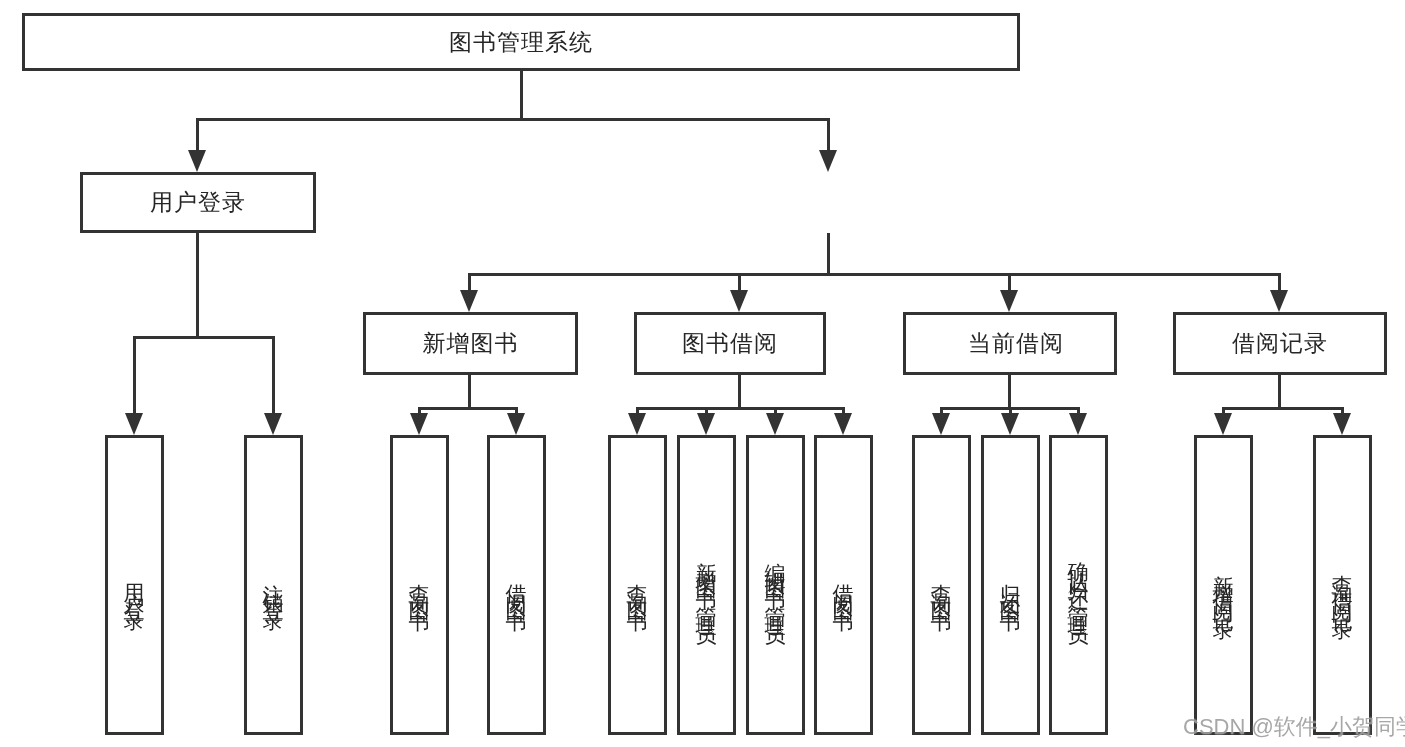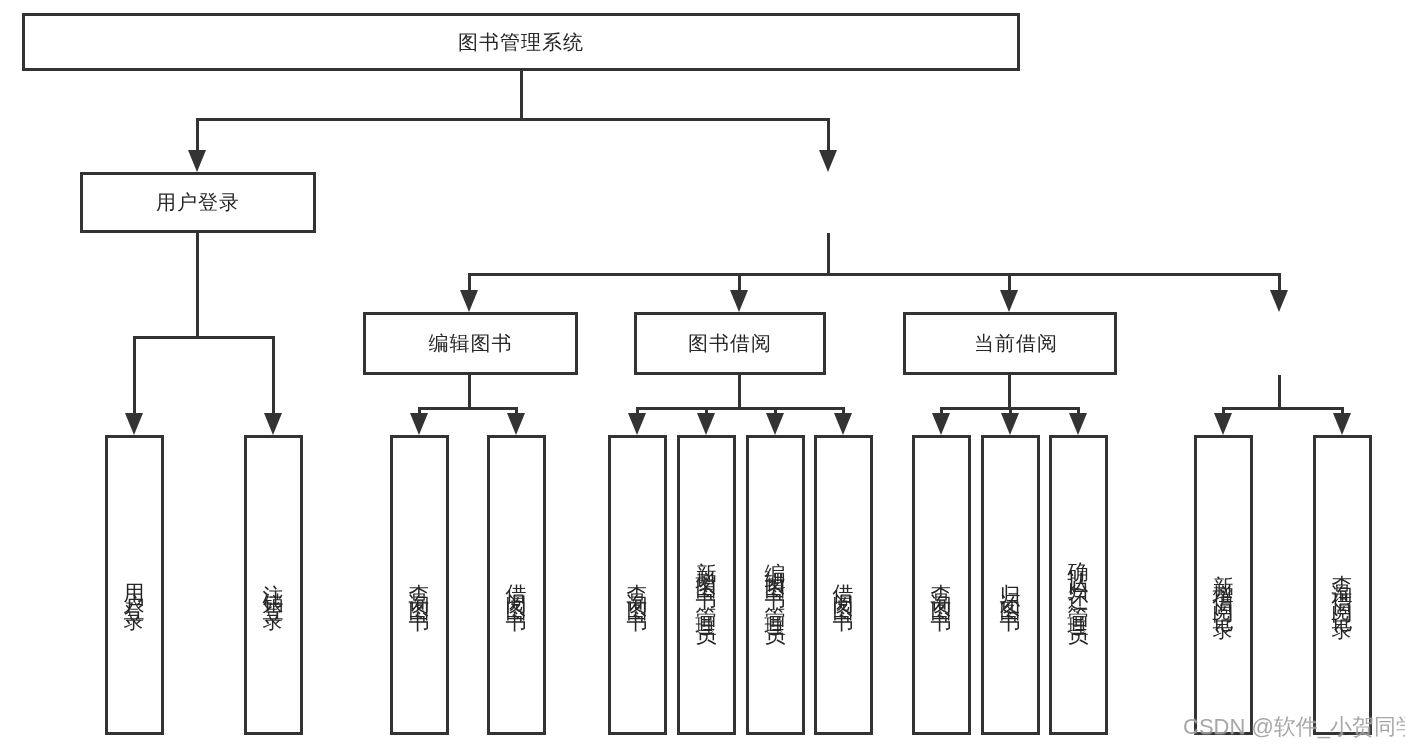--- a/index.html
+++ b/index.html
@@ -24,21 +24,21 @@
     position: absolute;
     box-sizing: border-box;
     border: 3px solid var(--line);
     background: var(--background);
     display: flex;
     align-items: center;
     justify-content: center;
     color: var(--text);
   }
   .hlabel {
-    font-size: 20px;
+    font-size: 23px;
     letter-spacing: 1px;
     white-space: nowrap;
   }
   .vtext {
     writing-mode: vertical-rl;
     text-orientation: mixed;
     font-size: 21px;
     letter-spacing: 9px;
     line-height: 1;
   }
@@ -98,27 +98,30 @@
   <div class="line" style="left:468px; top:273px; width:3px; height:19px;"></div>
   <div class="arrow" style="left:460px; top:290px;"></div>
   <div class="line" style="left:738px; top:273px; width:3px; height:19px;"></div>
   <div class="arrow" style="left:730px; top:290px;"></div>
   <div class="line" style="left:1008px; top:273px; width:3px; height:19px;"></div>
   <div class="arrow" style="left:1000px; top:290px;"></div>
   <div class="line" style="left:1278px; top:273px; width:3px; height:19px;"></div>
   <div class="arrow" style="left:1270px; top:290px;"></div>
 
   <div class="box" style="left:363px; top:312px; width:215px; height:63px;">
-    <span class="hlabel">编辑图书</span>
+    <span class="hlabel">新增图书</span>
   </div>
   <div class="box" style="left:634px; top:312px; width:192px; height:63px;">
     <span class="hlabel">图书借阅</span>
   </div>
   <div class="box" style="left:903px; top:312px; width:214px; height:63px;padding-left:12px;">
     <span class="hlabel">当前借阅</span>
+  </div>
+  <div class="box" style="left:1173px; top:312px; width:214px; height:63px;">
+    <span class="hlabel">借阅记录</span>
   </div>
 
   <div class="line" style="left:468px; top:375px; width:3px; height:32px;"></div>
   <div class="line" style="left:418px; top:407px; width:100px; height:3px;"></div>
   <div class="line" style="left:418px; top:407px; width:3px; height:8px;"></div>
   <div class="arrow" style="left:410px; top:413px;"></div>
   <div class="line" style="left:515px; top:407px; width:3px; height:8px;"></div>
   <div class="arrow" style="left:507px; top:413px;"></div>
 
   <div class="line" style="left:738px; top:375px; width:3px; height:32px;"></div>

